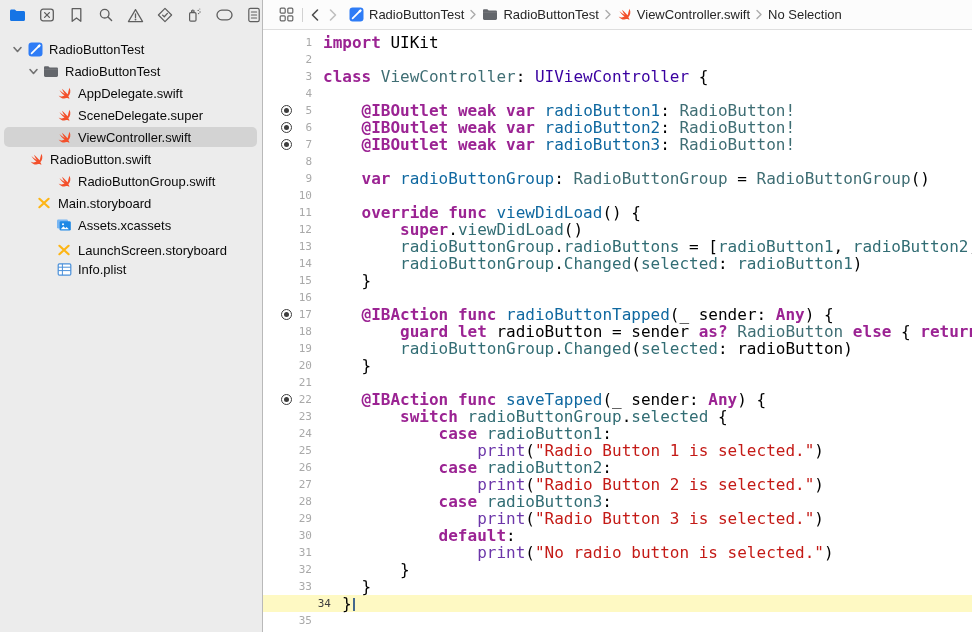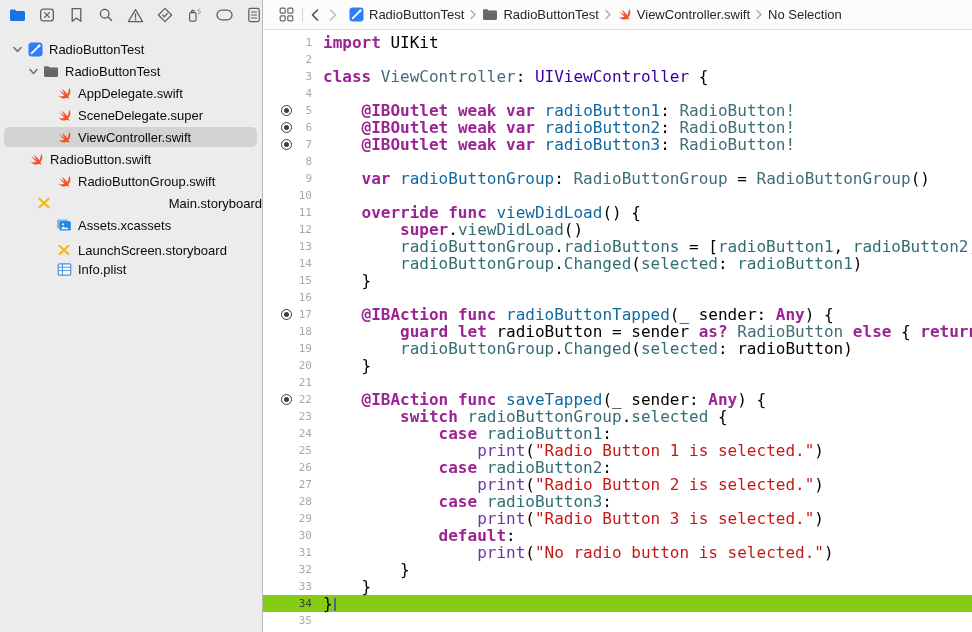--- a/index.html
+++ b/index.html
@@ -45,21 +45,21 @@
   .jb-div { width:1px; height:14px; background:#D2D2D2; margin:0 6px 0 2px; }
   .crumb { display:flex; align-items:center; gap:5px; }
   .crumb-sep { display:flex; align-items:center; margin:0 5px; }
 
   .codearea {
     flex:1; padding-top:4px;
     font-family:"DejaVu Sans Mono","Liberation Mono",monospace;
     overflow:hidden;
   }
   .cline { display:flex; height:17px; align-items:center; }
-  .cline.current { background:#84cc16; }
+  .cline.current { background:#fef9c3;padding-left:19px; }
   .gic { width:33px; flex:0 0 33px; padding-left:18px; display:flex; align-items:center; }
   .outlet {
     width:11px; height:11px; border:1.5px solid #3D3D3D; border-radius:50%;
     display:flex; align-items:center; justify-content:center;
   }
   .outlet .dot { width:5px; height:5px; background:#3D3D3D; border-radius:50%; }
   .lnum { width:16px; flex:0 0 16px; text-align:right; font-size:11px; color:#A9A9A9; }
   .cline.current .lnum { color:#3E3E3E; }
   .ctext { margin-left:11px; font-size:16px; white-space:pre; color:#000; }
 
@@ -205,21 +205,21 @@
           <span class="flabel">RadioButton.swift</span>
         </div>
         <div class="trow" style="padding-left: 56px;">
           <span class="ficon">
             <svg width="15" height="15" viewBox="0 0 15 15">
               <path d="M12.6 1.8c1.4 3.2.8 6.6-1.3 8.5.7.8 1.1 1.8 1 2.6-.9-.9-2-1.2-2.9-.8-2.7 1.2-6 .1-7.8-2.6 1.9 1.1 4.2 1.2 5.9.1C5.1 7.9 3.3 5.6 2.4 4.1 4.1 5.6 6 7 8 8 6.6 6.2 5.4 4 4.9 2.7c2.1 1.7 4.2 3.8 5.7 5.6.8-2 .9-4.3 2-6.5z" fill="#F3502B"></path>
             </svg>
           </span>
           <span class="flabel">RadioButtonGroup.swift</span>
         </div>
-        <div class="trow" style="padding-left: 36px; justify-content: space-between;">
+        <div class="trow" style="padding-left: 36px;">
           <span class="ficon">
             <svg width="14" height="14" viewBox="0 0 14 14">
               <path d="M2.4 2.8 11.6 11.2M11.6 2.8 2.4 11.2" stroke="#FDB515" stroke-width="2.2" stroke-linecap="round" fill="none"></path>
             </svg>
           </span>
           <span class="flabel">Main.storyboard</span>
         </div>
         <div class="trow" style="padding-left: 56px;">
           <span class="ficon">
             <svg width="16" height="14" viewBox="0 0 16 14">

